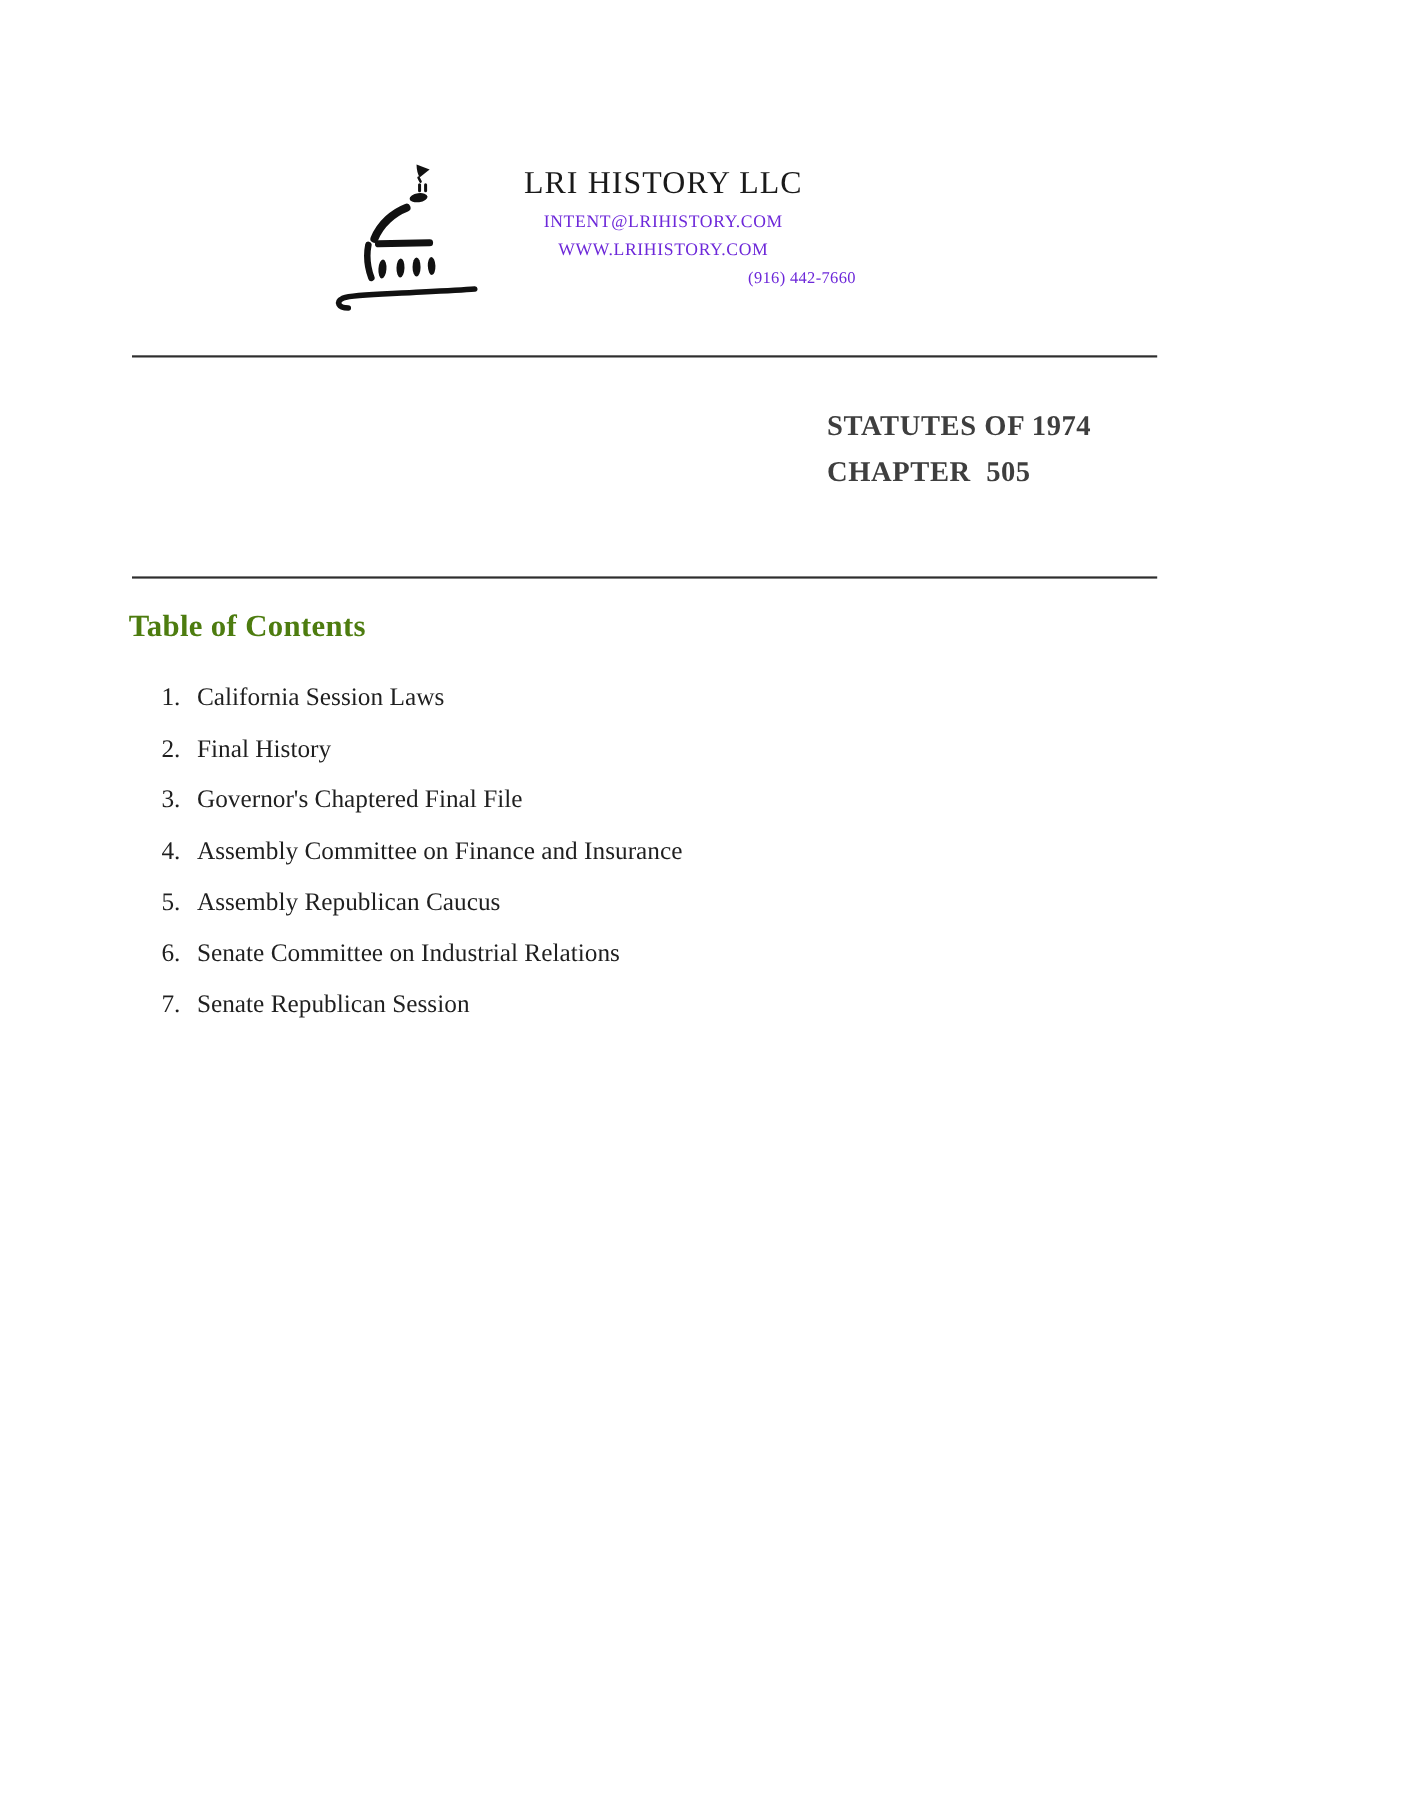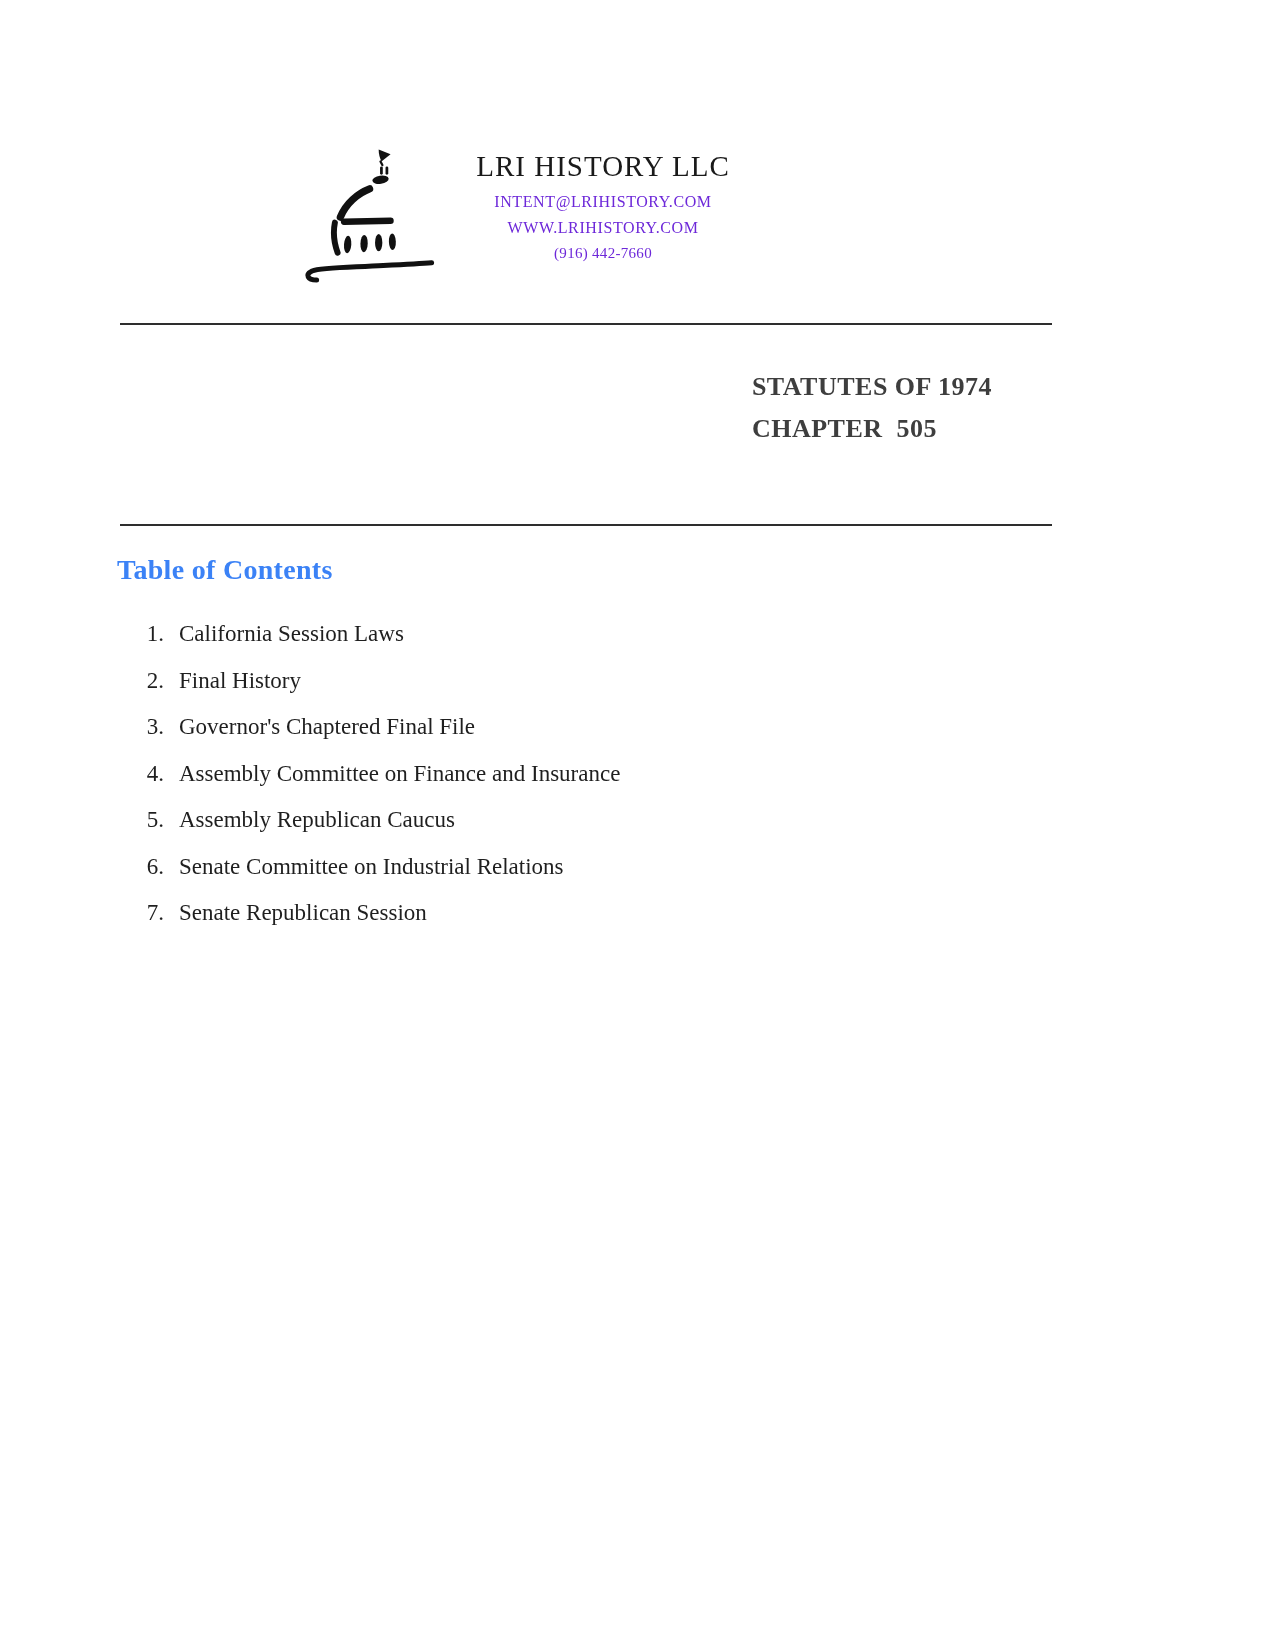--- a/index.html
+++ b/index.html
@@ -38,21 +38,21 @@
     color: #1a1a1a;
     white-space: nowrap;
   }
   .contact-line {
     font-size: 16px;
     letter-spacing: 0.6px;
     margin: 0 0 8px 0;
     color: #6d28d9;
     white-space: nowrap;
   }
-  .contact-line.phone { font-size: 15px; letter-spacing: 0.3px; }
+  .contact-line.phone { font-size: 15px; letter-spacing: 0.3px; text-align: right; }
 
   
   .rule {
     position: absolute;
     left: 120px;
     width: 932px;
     border-top: 2px solid #2e2e2e;
     height: 0;
   }
   .rule-1 { top: 323px; }
@@ -73,21 +73,21 @@
   .statutes-block div { white-space: pre; }
 
   
   .toc-title {
     position: absolute;
     left: 117px;
     top: 554px;
     margin: 0;
     font-size: 28px;
     font-weight: bold;
-    color: #3b82f6;
+    color: #4d7c0f;
     letter-spacing: 0.3px;
   }
   .toc-list {
     position: absolute;
     left: 138px;
     top: 621px;
     margin: 0;
     padding: 0;
     list-style: none;
   }

